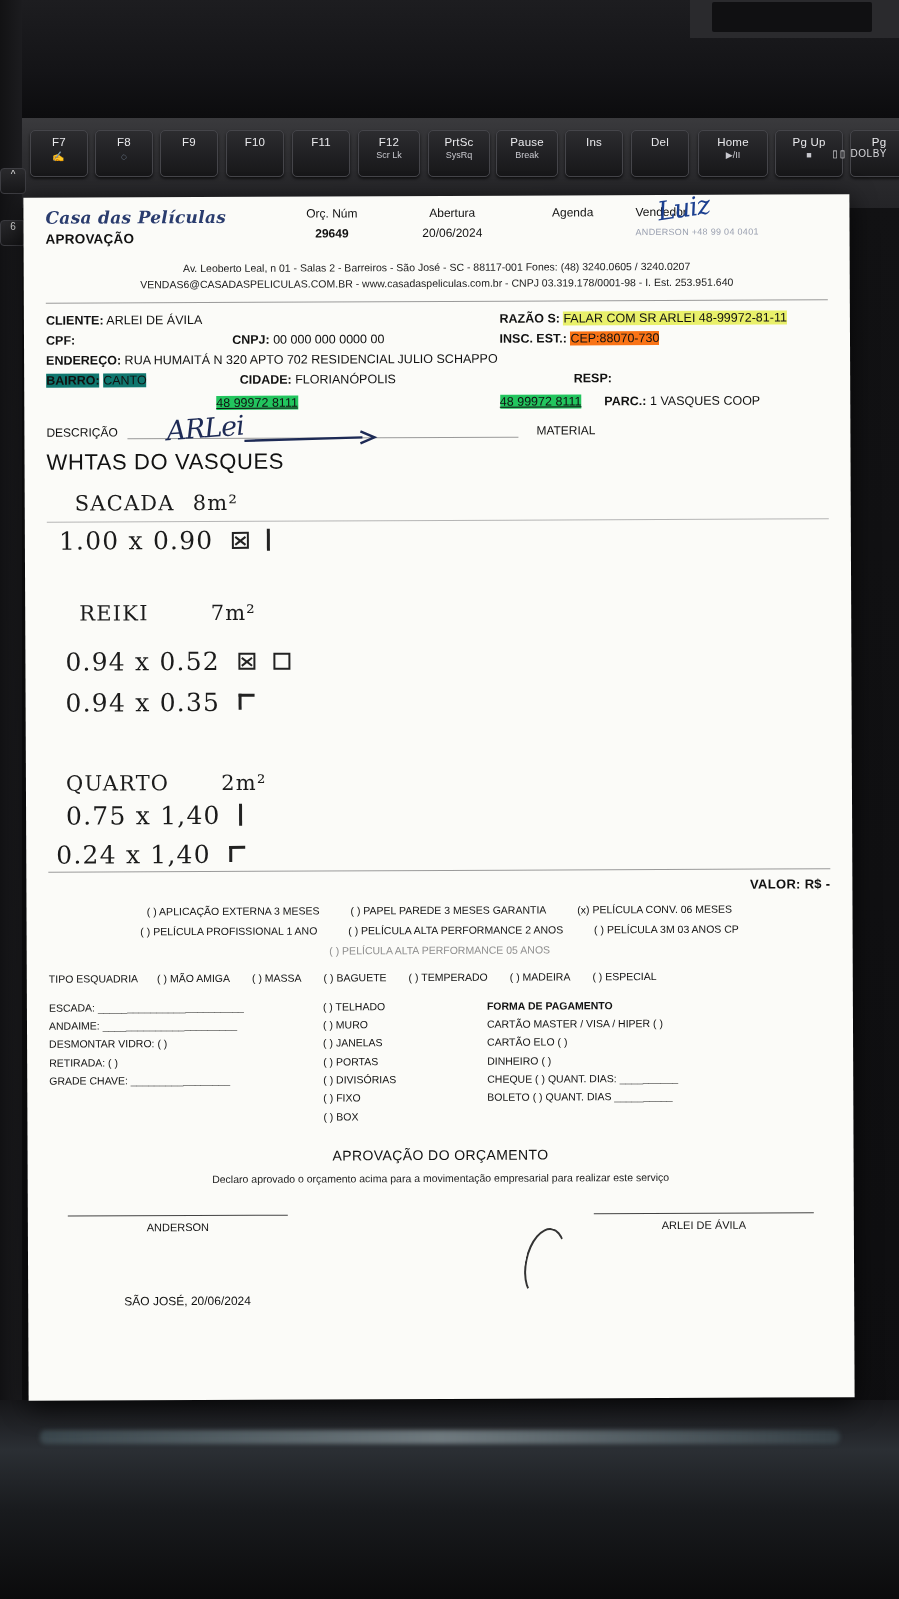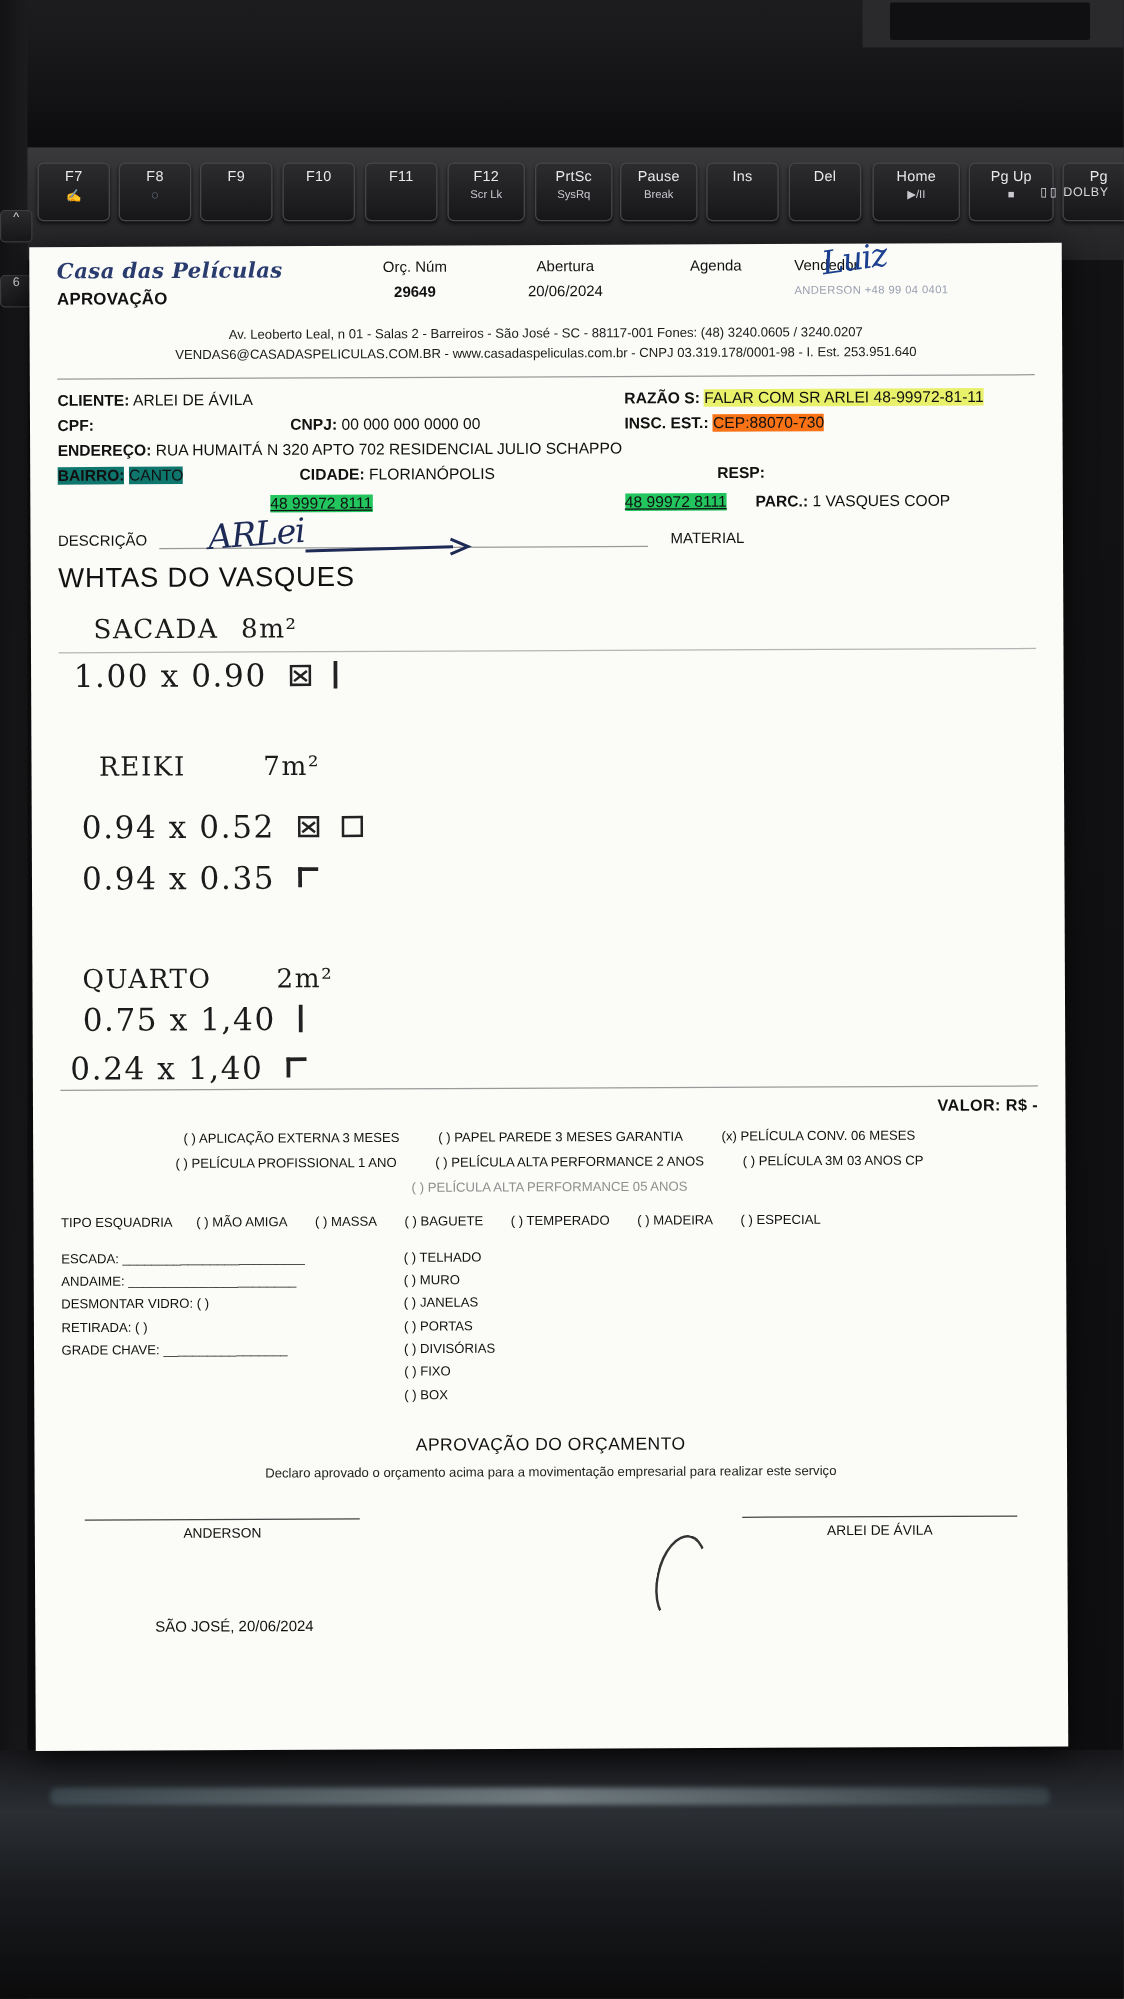--- a/index.html
+++ b/index.html
@@ -436,20 +436,28 @@
     </div>
     <div class="col2">
       <div>(  ) TELHADO</div>
       <div>(  ) MURO</div>
       <div>(  ) JANELAS</div>
       <div>(  ) PORTAS</div>
       <div>(  ) DIVISÓRIAS</div>
       <div>(  ) FIXO</div>
       <div>(  ) BOX</div>
     </div>
+    <div class="col3">
+      <div class="fp-title">FORMA DE PAGAMENTO</div>
+      <div>CARTÃO MASTER / VISA / HIPER  (   )</div>
+      <div>CARTÃO ELO  (   )</div>
+      <div>DINHEIRO   (   )</div>
+      <div>CHEQUE   (   )  QUANT. DIAS: __________</div>
+      <div>BOLETO   (   )  QUANT. DIAS __________</div>
+    </div>
   </div>
 
   <div class="approve">
     <div class="h">APROVAÇÃO DO ORÇAMENTO</div>
     <div class="p">Declaro aprovado o orçamento acima para a movimentação empresarial para realizar este serviço</div>
   </div>
 
   <div class="signs">
     <div class="signbox">
       <div class="ln"></div>

